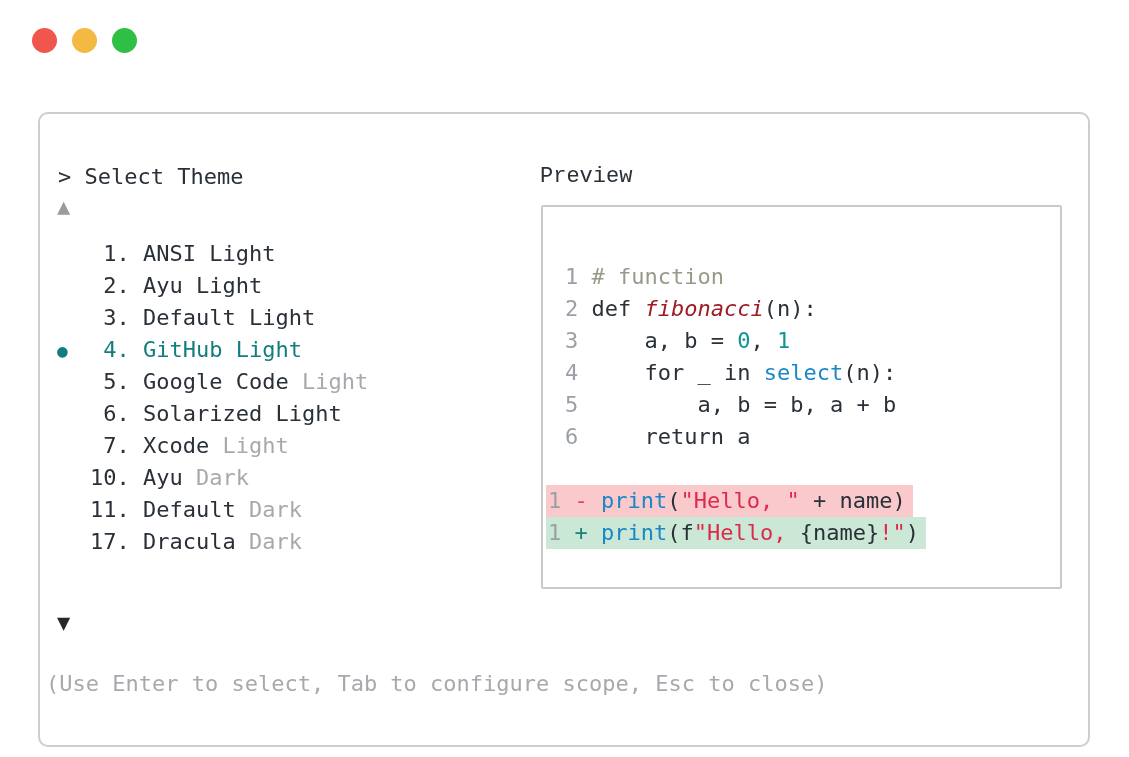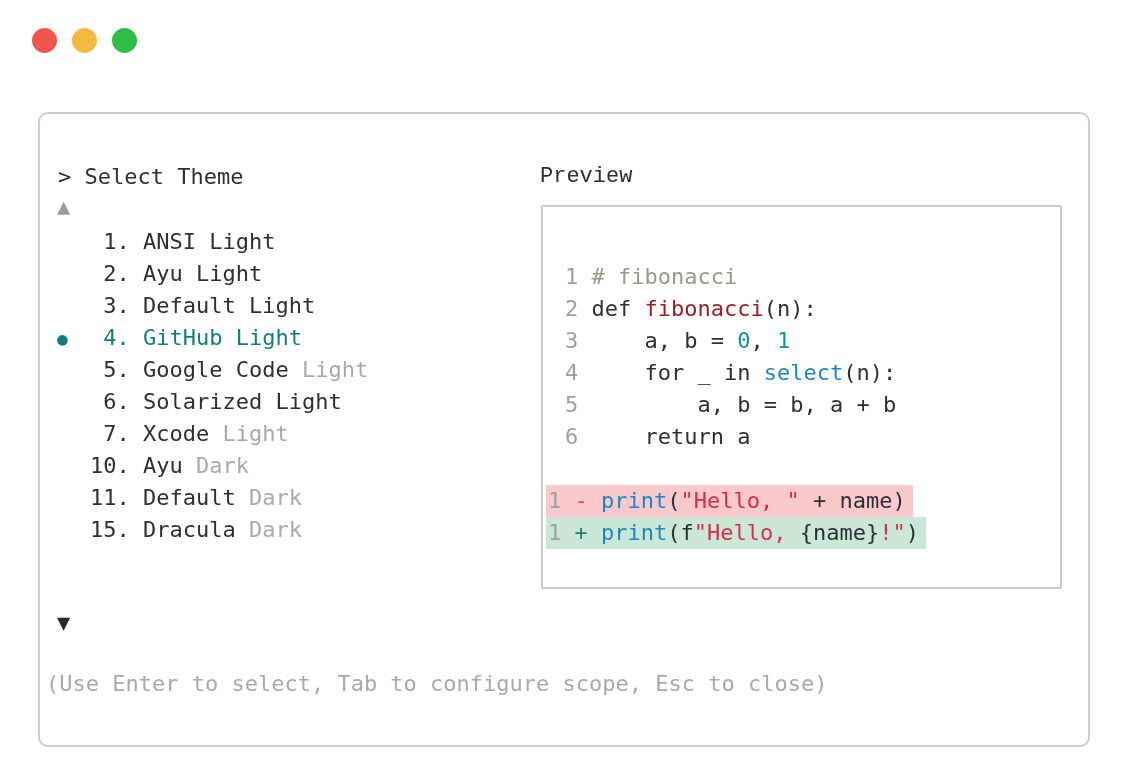--- a/index.html
+++ b/index.html
@@ -15,21 +15,21 @@
     position:absolute;left:38px;top:83px;width:1052px;height:635px;
     border:2px solid #cccdd0;border-radius:10px;background:#ffffff;box-sizing:border-box;margin-top:29px;
   }
   .panel-title{position:absolute;left:18px;top:50px;font-size:22px;line-height:26px;white-space:pre;}
   .preview-label{position:absolute;left:500px;top:50px;font-size:22px;line-height:26px;font-family:Liberation Mono, monospace;}
   .scroll-arrow{position:absolute;left:17px;font-size:22px;line-height:24px;cursor:pointer;}
   .scroll-up{top:81px;color:#9b9b9b;}
   .scroll-down{top:497px;color:#24292e;}
   
   .theme-list{
-    position:absolute;left:17px;top:112px;margin:0;padding:0;list-style:none;
+    position:absolute;left:17px;top:124px;margin:0;padding:0;list-style:none;
     font-size:22px;
   }
   .theme-list li{height:32px;line-height:32px;white-space:pre;cursor:pointer;}
   .theme-list .marker{display:inline-block;width:33px;color:var(--accent,#137d7d);font-size:18px;vertical-align:baseline;}
   .theme-list .muted{color:var(--muted,#a6a9ad);}
   .theme-list li.selected .num,
   .theme-list li.selected .name,
   .theme-list li.selected .muted{color:var(--accent,#137d7d);}
   
   .preview-box{
@@ -41,21 +41,21 @@
   .spacer{height:32px;}
   .diff-row{height:32px;line-height:32px;white-space:pre;padding-left:3px;}
   .diff-chip{display:inline-block;height:32px;line-height:32px;padding-right:7px;padding-left:2px;}
   .diff-chip.removed{background:var(--removed-bg,#f9c9cc);}
   .diff-chip.added{background:var(--added-bg,#cae8d5);}
   .ln{color:var(--line-number,#9aa0a5);}
   .sign-minus{color:var(--diff-minus,#e0465a);}
   .sign-plus{color:var(--diff-plus,#1a8078);}
   .tok-text{color:var(--text,#2a3037);}
   .tok-comment{color:var(--comment,#999988);}
-  .tok-function{color:var(--function,#9e1c23);}
+  .tok-function{color:var(--function,#9e1c23);font-style:italic;}
   .tok-number{color:var(--number,#0f9595);}
   .tok-builtin{color:var(--builtin,#1987c8);}
   .tok-string{color:var(--string,#dc2a4c);}
   
   .footer{position:absolute;left:6px;top:557px;font-size:22px;line-height:26px;color:var(--muted,#a6a9ad);white-space:pre;}
 </style>
 </head>
 <body>
 
 <div class="stage">
@@ -74,27 +74,27 @@
     <ul class="theme-list" id="theme-list">
         <li><span class="marker"></span><span class="num"> 1. </span><span class="name">ANSI Light</span></li>
         <li><span class="marker"></span><span class="num"> 2. </span><span class="name">Ayu Light</span></li>
         <li><span class="marker"></span><span class="num"> 3. </span><span class="name">Default Light</span></li>
         <li class="selected"><span class="marker">●</span><span class="num"> 4. </span><span class="name">GitHub Light</span></li>
         <li><span class="marker"></span><span class="num"> 5. </span><span class="name">Google Code</span><span class="muted"> Light</span></li>
         <li><span class="marker"></span><span class="num"> 6. </span><span class="name">Solarized Light</span></li>
         <li><span class="marker"></span><span class="num"> 7. </span><span class="name">Xcode</span><span class="muted"> Light</span></li>
         <li><span class="marker"></span><span class="num">10. </span><span class="name">Ayu</span><span class="muted"> Dark</span></li>
         <li><span class="marker"></span><span class="num">11. </span><span class="name">Default</span><span class="muted"> Dark</span></li>
-        <li><span class="marker"></span><span class="num">15. </span><span class="name">Dracula</span><span class="muted"> Dark</span></li>
+        <li><span class="marker"></span><span class="num">17. </span><span class="name">Dracula</span><span class="muted"> Dark</span></li>
       </ul>
     <div class="scroll-arrow scroll-down">▼</div>
 
     <div class="preview-box">
       <div id="code-lines">
-          <div class="code-line"><span class="ln">1</span> <span class="tok-comment"># fibonacci</span></div>
+          <div class="code-line"><span class="ln">1</span> <span class="tok-comment"># function</span></div>
           <div class="code-line"><span class="ln">2</span> <span class="tok-text">def </span><span class="tok-function">fibonacci</span><span class="tok-text">(n):</span></div>
           <div class="code-line"><span class="ln">3</span> <span class="tok-text">    a, b = </span><span class="tok-number">0</span><span class="tok-text">, </span><span class="tok-number">1</span></div>
           <div class="code-line"><span class="ln">4</span> <span class="tok-text">    for _ in </span><span class="tok-builtin">select</span><span class="tok-text">(n):</span></div>
           <div class="code-line"><span class="ln">5</span> <span class="tok-text">        a, b = b, a + b</span></div>
           <div class="code-line"><span class="ln">6</span> <span class="tok-text">    return a</span></div>
         </div>
       <div class="spacer"></div>
       <div id="diff-lines">
           <div class="diff-row"><span class="diff-chip removed"><span class="ln">1</span> <span class="sign-minus">-</span> <span class="tok-builtin">print</span><span class="tok-text">(</span><span class="tok-string">"Hello, "</span><span class="tok-text"> + name)</span></span></div>
           <div class="diff-row"><span class="diff-chip added"><span class="ln">1</span> <span class="sign-plus">+</span> <span class="tok-builtin">print</span><span class="tok-text">(f</span><span class="tok-string">"Hello, </span><span class="tok-text">{name}</span><span class="tok-string">!"</span><span class="tok-text">)</span></span></div>

